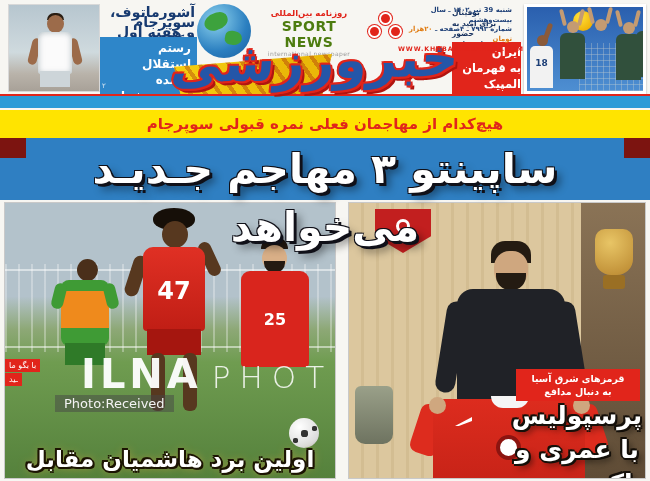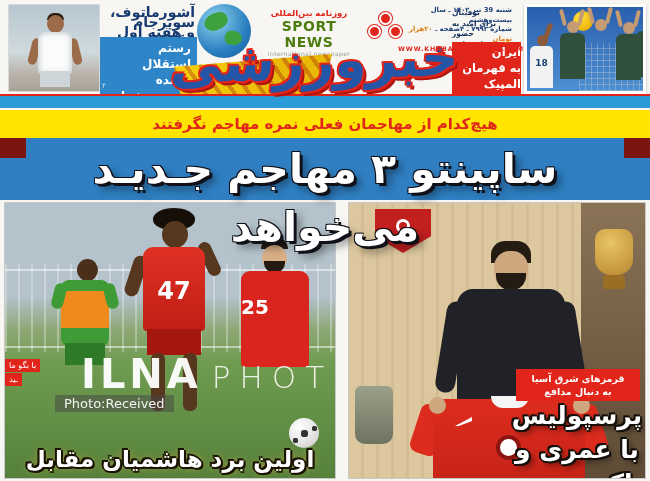--- a/index.html
+++ b/index.html
@@ -95,21 +95,21 @@
   .p-left-head { left:72px; top:56px; width:21px; height:22px; background:#4a2f1a; }
   .p-left-torso { left:56px; top:77px; width:48px; height:66px; border-radius:8px;
     background:linear-gradient(180deg,#3f9b35 0 16%, #ef8a1c 16% 72%, #3f9b35 72%); }
   .p-left-sleeve { width:12px; height:26px; background:#3f9b35; border-radius:6px; }
   .p-left-shorts { left:60px; top:140px; width:40px; height:22px; background:#2f7a28; }
 
   .p-right-hair { left:256px; top:34px; width:27px; height:12px; background:#241a12; border-radius:12px 12px 0 0; }
   .p-right-head { left:257px; top:42px; width:25px; height:26px; background:#d9af87; }
   .p-right-beard { left:259px; top:58px; width:21px; height:12px; background:#241a12; border-radius:0 0 10px 10px; }
   .p-right-torso { left:236px; top:68px; width:68px; height:96px; background:#d9251d; border-radius:9px 9px 4px 4px;
-    color:#fff; font-size:20px; font-weight:bold; padding-top:24px; }
+    color:#fff; font-size:16px; font-weight:bold; text-align:center; padding-top:39px; }
 
   .wm { left:76px; top:148px; white-space:nowrap; }
   .wm-bold { font-size:40px; font-weight:800; color:rgba(255,255,255,.95); letter-spacing:4px; }
   .wm-light { font-size:31px; font-weight:300; color:rgba(255,255,255,.85); letter-spacing:9px; margin-left:10px; }
   .credit { left:50px; top:192px; background:rgba(70,70,70,.5); color:#f3f3f3; font-size:13px; padding:1px 9px; }
   .tag { background:#e1251b; color:#fff; font-size:8px; padding:2px 4px; direction:rtl; white-space:nowrap; }
   .tag1 { left:0; top:156px; } .tag2 { left:0; top:170px; }
 
   .lp-headline { left:0; right:0; bottom:3px; direction:rtl; text-align:center; color:#fff; font-weight:bold; font-size:23px; line-height:31px;
     text-shadow:2px 0 0 #1c1403, -2px 0 0 #1c1403, 0 2px 0 #1c1403, 0 -2px 0 #1c1403, 2px 2px 0 #1c1403, -2px -2px 0 #1c1403, 0 0 10px rgba(201,162,60,.95); }
@@ -229,21 +229,21 @@
     <div class="blk-arm" style="left:108px;top:3px;transform:rotate(14deg);"></div>
     <div class="blk-torso" style="left:89px;top:27px;"></div>
 
     <div class="spk-arm"></div>
     <div class="spk-head"></div>
     <div class="spk-torso">18</div>
   </div>
 
   <div class="abs redline"></div>
   <div class="abs bluestrip"></div>
-  <div class="abs yellow-banner">هیچ‌کدام از مهاجمان فعلی نمره مهاجم نگرفتند</div>
+  <div class="abs yellow-banner">هیچ‌کدام از مهاجمان فعلی نمره قبولی سوپرجام</div>
   <div class="abs blue-banner"></div>
   <div class="abs endcap-l"></div>
   <div class="abs endcap-r"></div>
   <div class="abs main-headline">ساپینتو ۳ مهاجم جـدیـد می‌خواهد</div>
 
   <div class="abs left-photo">
     <div class="fence"></div>
     <div class="rail" style="top:24%;"></div>
     <div class="rail" style="top:52%;"></div>
 

